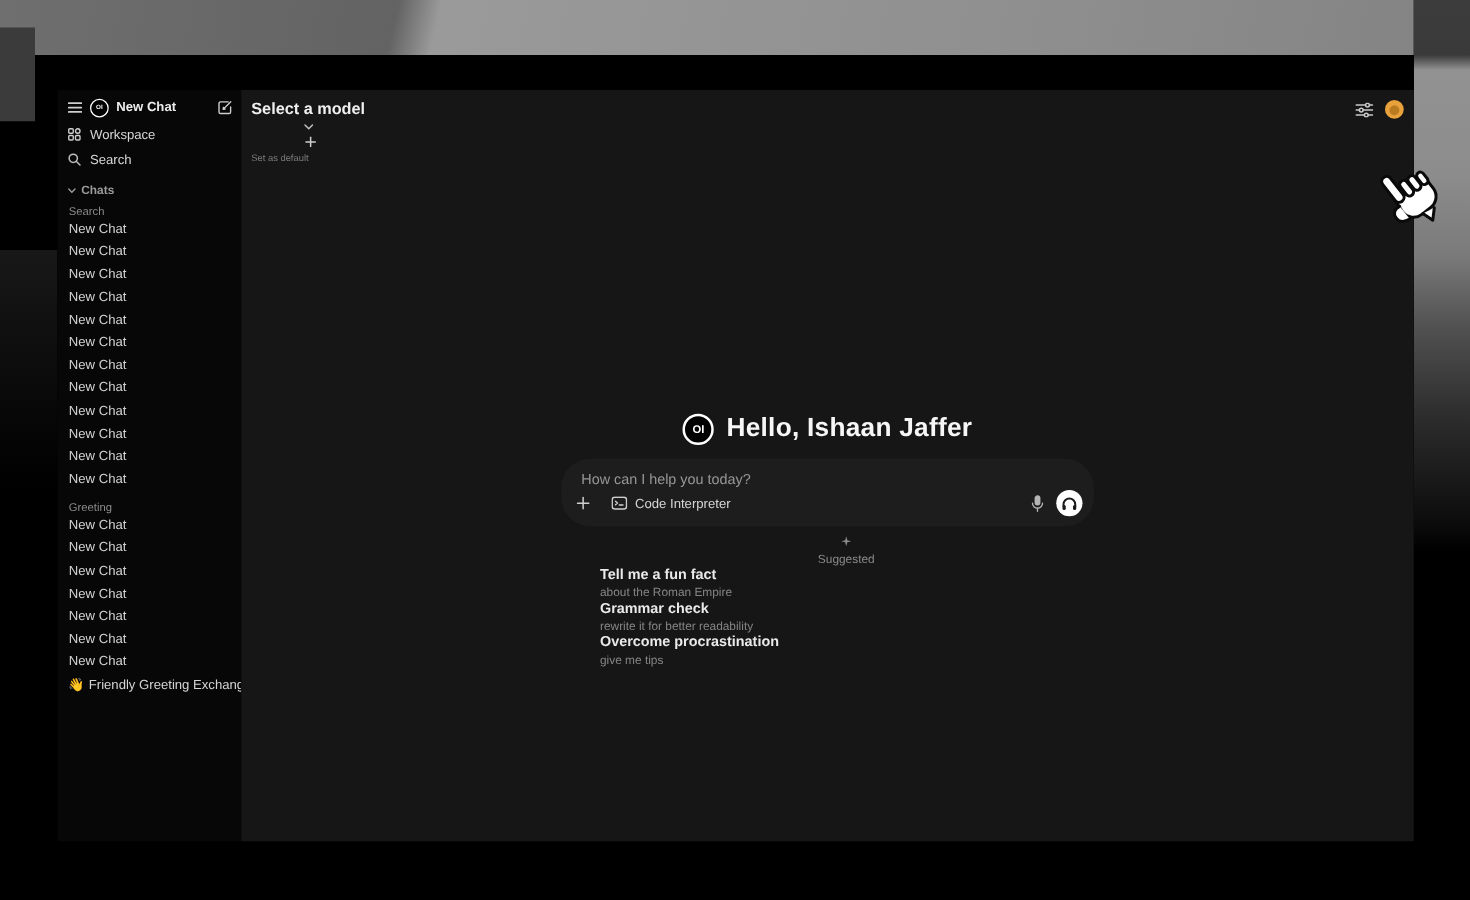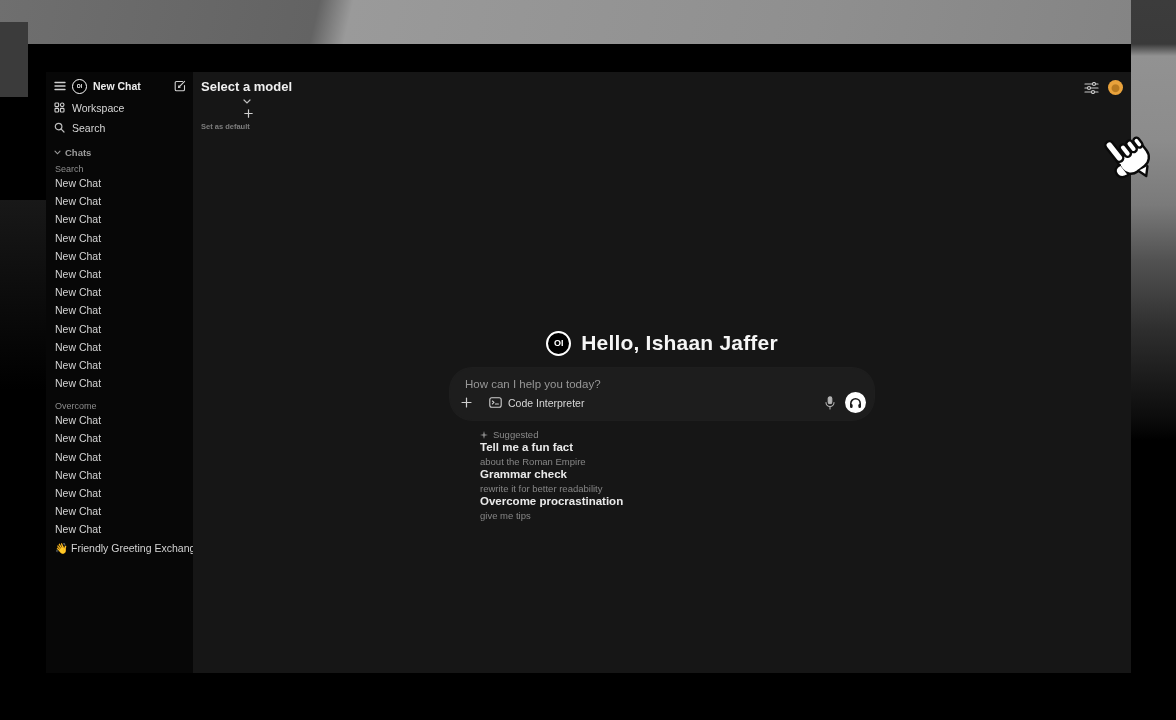--- a/index.html
+++ b/index.html
@@ -34,21 +34,21 @@
   .sb-date{margin:6px 6px 0 9px;color:#8d8d8d;font-size:9px;}
   .sb-chat-item{height:18.2px;line-height:18.2px;padding-left:9px;color:#d4d4d4;font-size:10.5px;
     white-space:nowrap;overflow:hidden;cursor:pointer;}
   .icon{display:inline-flex;align-items:center;justify-content:center;flex:none;}
 
   
   .main{flex:1;background:#161616;position:relative;}
   .model-bar{position:absolute;top:7px;left:8px;cursor:pointer;}
   .model-row{display:flex;align-items:center;gap:5px;flex-direction:column;}
   .model-label{font-size:13px;font-weight:700;color:#f0f0f0;}
-  .set-default{margin-top:4px;font-size:7.5px;color:#7d7d7d;font-weight:bold;}
+  .set-default{margin-top:4px;font-size:7.5px;color:#7d7d7d;}
   .top-icons{position:absolute;top:8px;right:8px;display:flex;align-items:center;gap:9px;}
   .avatar{width:15px;height:15px;border-radius:50%;
     background:radial-gradient(circle at 50% 55%,#b97a20 0 30%,#e9a23b 40%);cursor:pointer;}
 
   .center{position:absolute;top:257px;left:50%;transform:translateX(-50%);width:424px;}
   .greeting{display:flex;align-items:center;justify-content:center;gap:10px;height:28px;}
   .greet-logo{width:25px;height:25px;border-radius:50%;background:#000;border:2.5px solid #fff;
     display:flex;align-items:center;justify-content:center;font-size:9px;font-weight:700;color:#fff;box-sizing:border-box;}
   .greet-text{font-size:21px;font-weight:700;color:#f6f6f6;letter-spacing:.2px;}
 
@@ -58,21 +58,21 @@
     border:none;outline:none;color:#ddd;font-size:11.5px;font-family:inherit;}
   .input-field::placeholder{color:#979797;}
   .input-controls{position:absolute;left:11px;right:8px;bottom:7px;display:flex;align-items:center;}
   .ci-pill{display:flex;align-items:center;gap:6px;margin-left:17px;color:#d6d6d6;font-size:10.5px;
     font-weight:500;cursor:pointer;}
   .flex1{flex:1;}
   .voice-btn{width:21px;height:21px;border-radius:50%;background:#fff;display:flex;align-items:center;
     justify-content:center;margin-left:10px;cursor:pointer;}
 
   .suggested{margin:9px 0 0 30px;}
-  .sug-label{display:flex;align-items:center;gap:5px;color:#8a8a8a;font-size:9.5px;}
+  .sug-label{display:flex;align-items:center;gap:5px;color:#8a8a8a;font-size:9.5px;flex-direction:column;}
   .sug-item{margin-top:0;cursor:pointer;}
   .sug-title{font-size:11.5px;font-weight:600;color:#eaeaea;line-height:14px;}
   .sug-sub{font-size:9.5px;color:#868686;margin-top:2px;line-height:11px;}
 
   .cursor{position:absolute;left:1103px;top:125px;z-index:50;pointer-events:none;}
 </style>
 </head>
 <body>
 
 <div>
@@ -152,21 +152,21 @@
       <div class="sb-chat-item">New Chat</div>
       <div class="sb-chat-item">New Chat</div>
       <div class="sb-chat-item">New Chat</div>
       <div class="sb-chat-item">New Chat</div>
       <div class="sb-chat-item">New Chat</div>
       <div class="sb-chat-item">New Chat</div>
       <div class="sb-chat-item">New Chat</div>
       <div class="sb-chat-item">New Chat</div>
       <div class="sb-chat-item">New Chat</div>
 
-      <div class="sb-date" style="margin-top:9px;">Overcome</div>
+      <div class="sb-date" style="margin-top:9px;">Greeting</div>
       <div class="sb-chat-item">New Chat</div>
       <div class="sb-chat-item">New Chat</div>
       <div class="sb-chat-item">New Chat</div>
       <div class="sb-chat-item">New Chat</div>
       <div class="sb-chat-item">New Chat</div>
       <div class="sb-chat-item">New Chat</div>
       <div class="sb-chat-item">New Chat</div>
       <div class="sb-chat-item">👋 Friendly Greeting Exchange</div>
     </aside>
 

